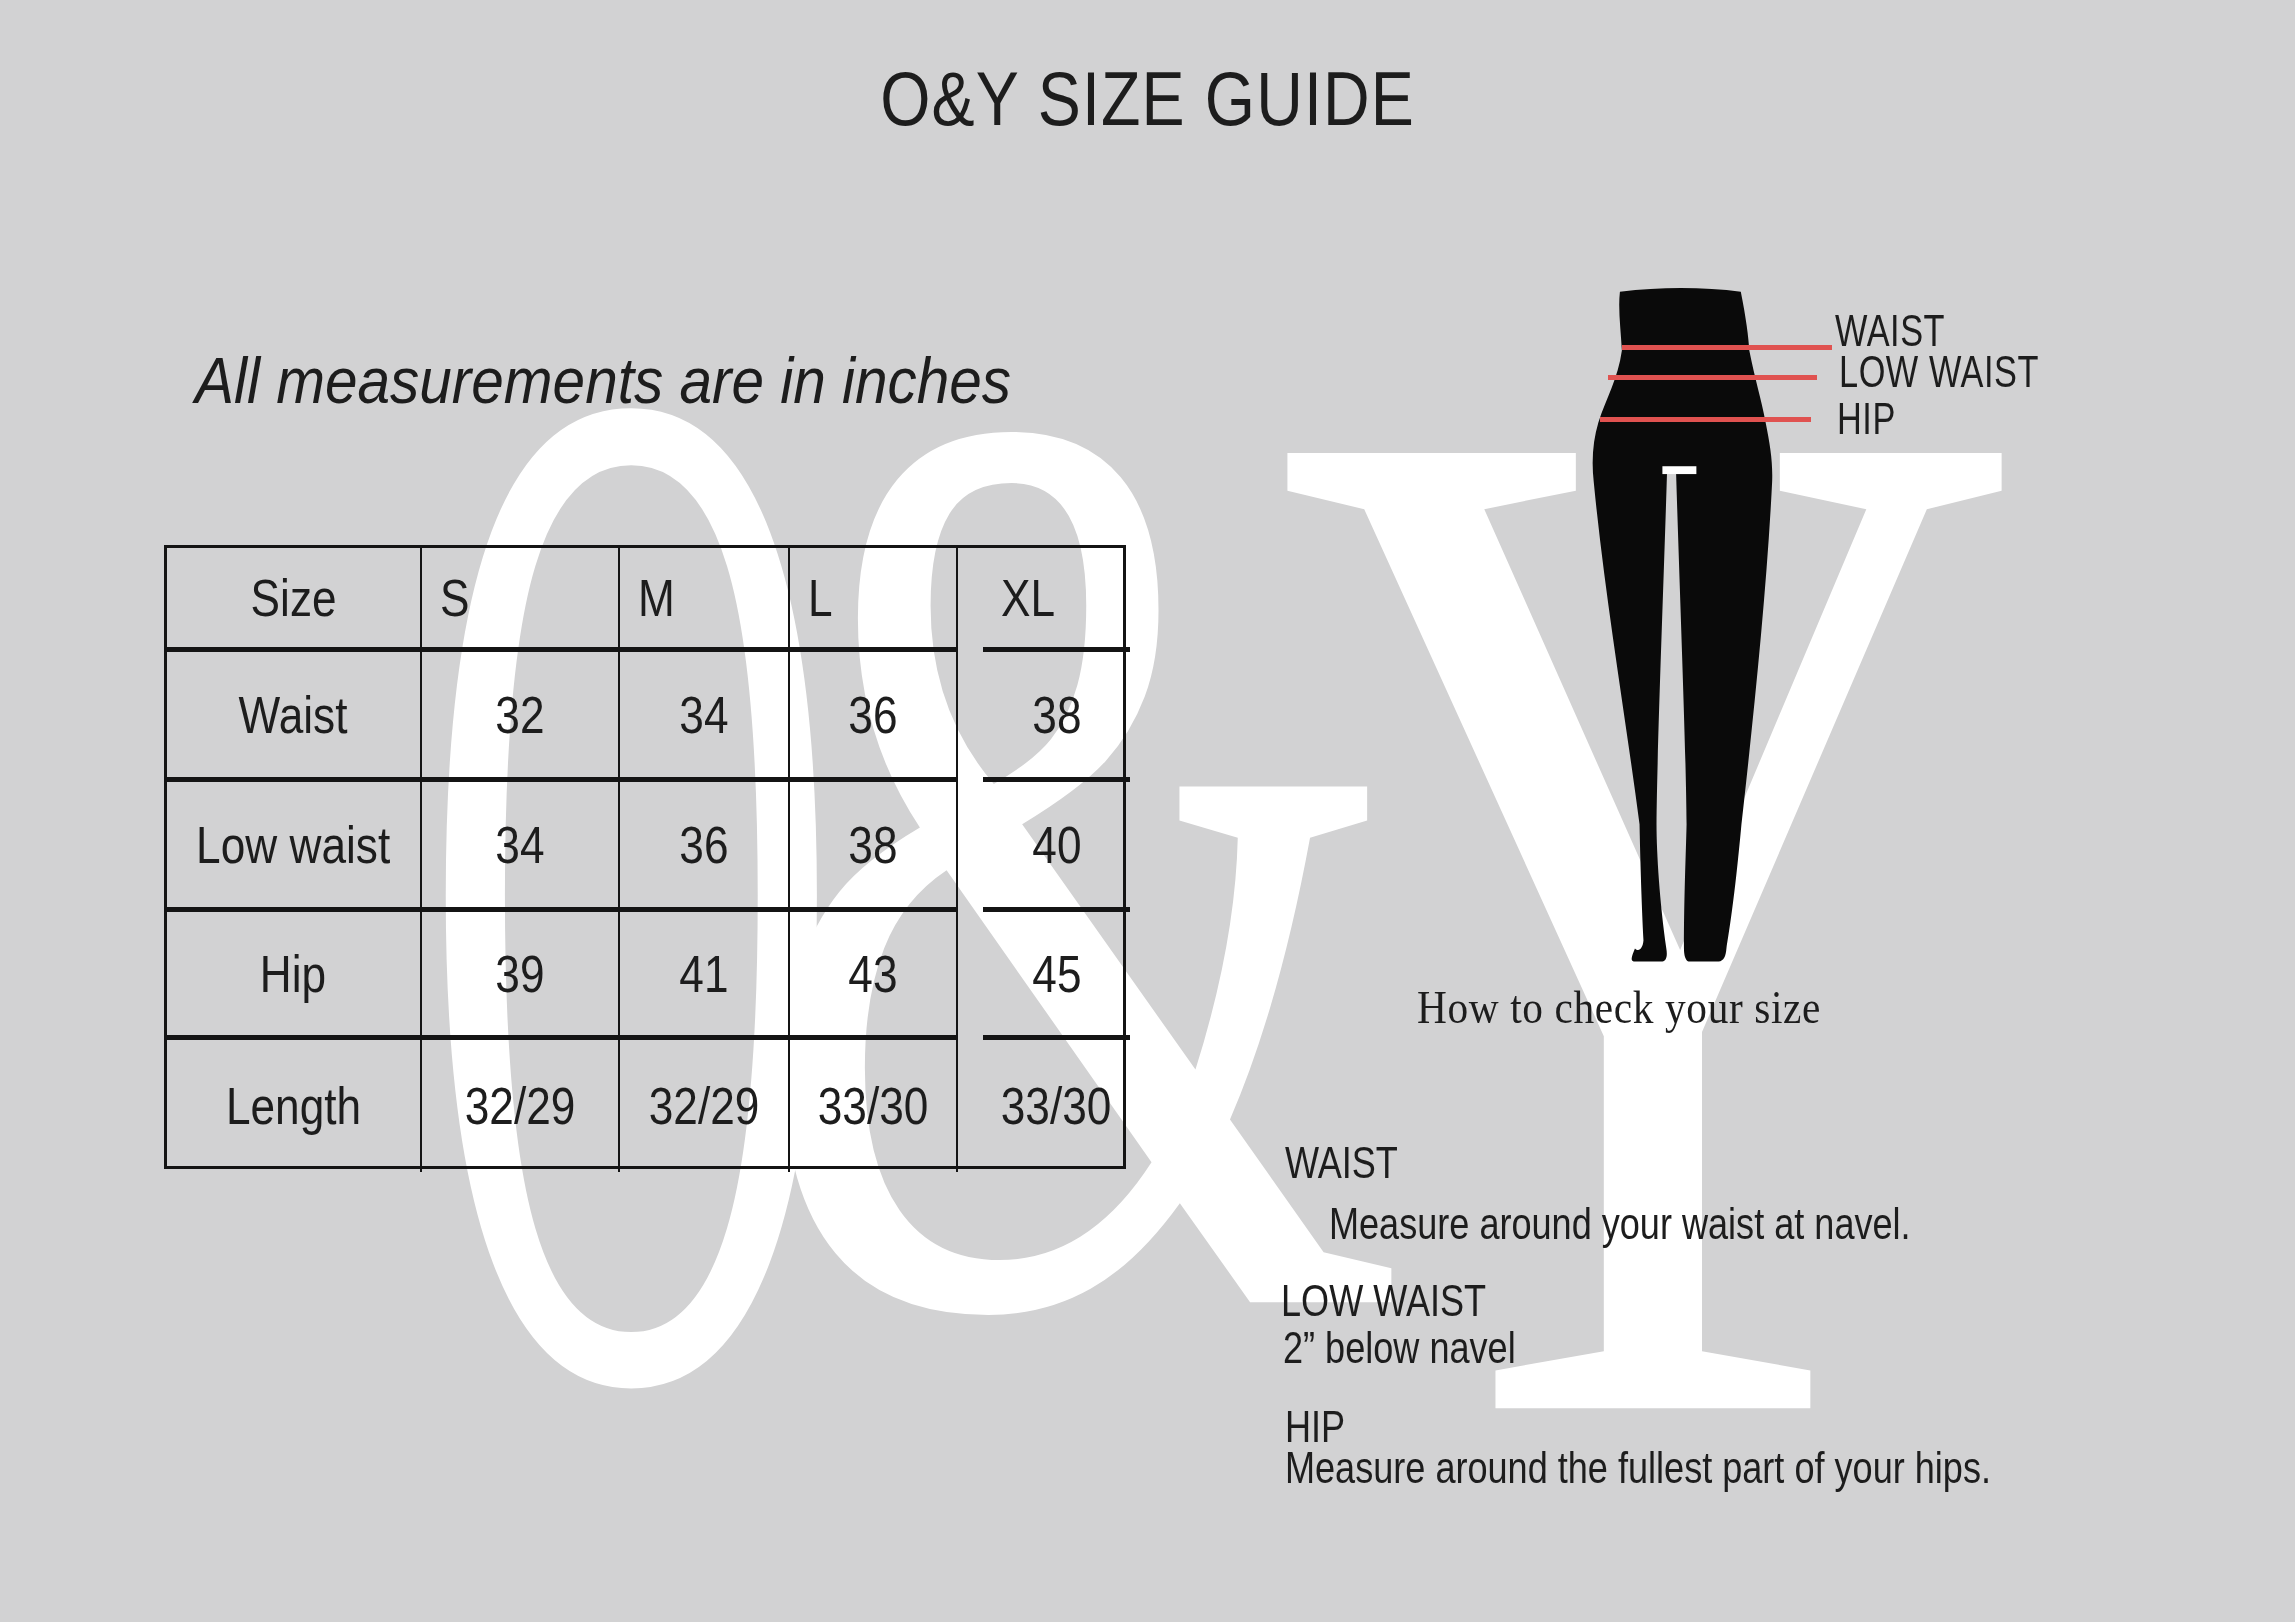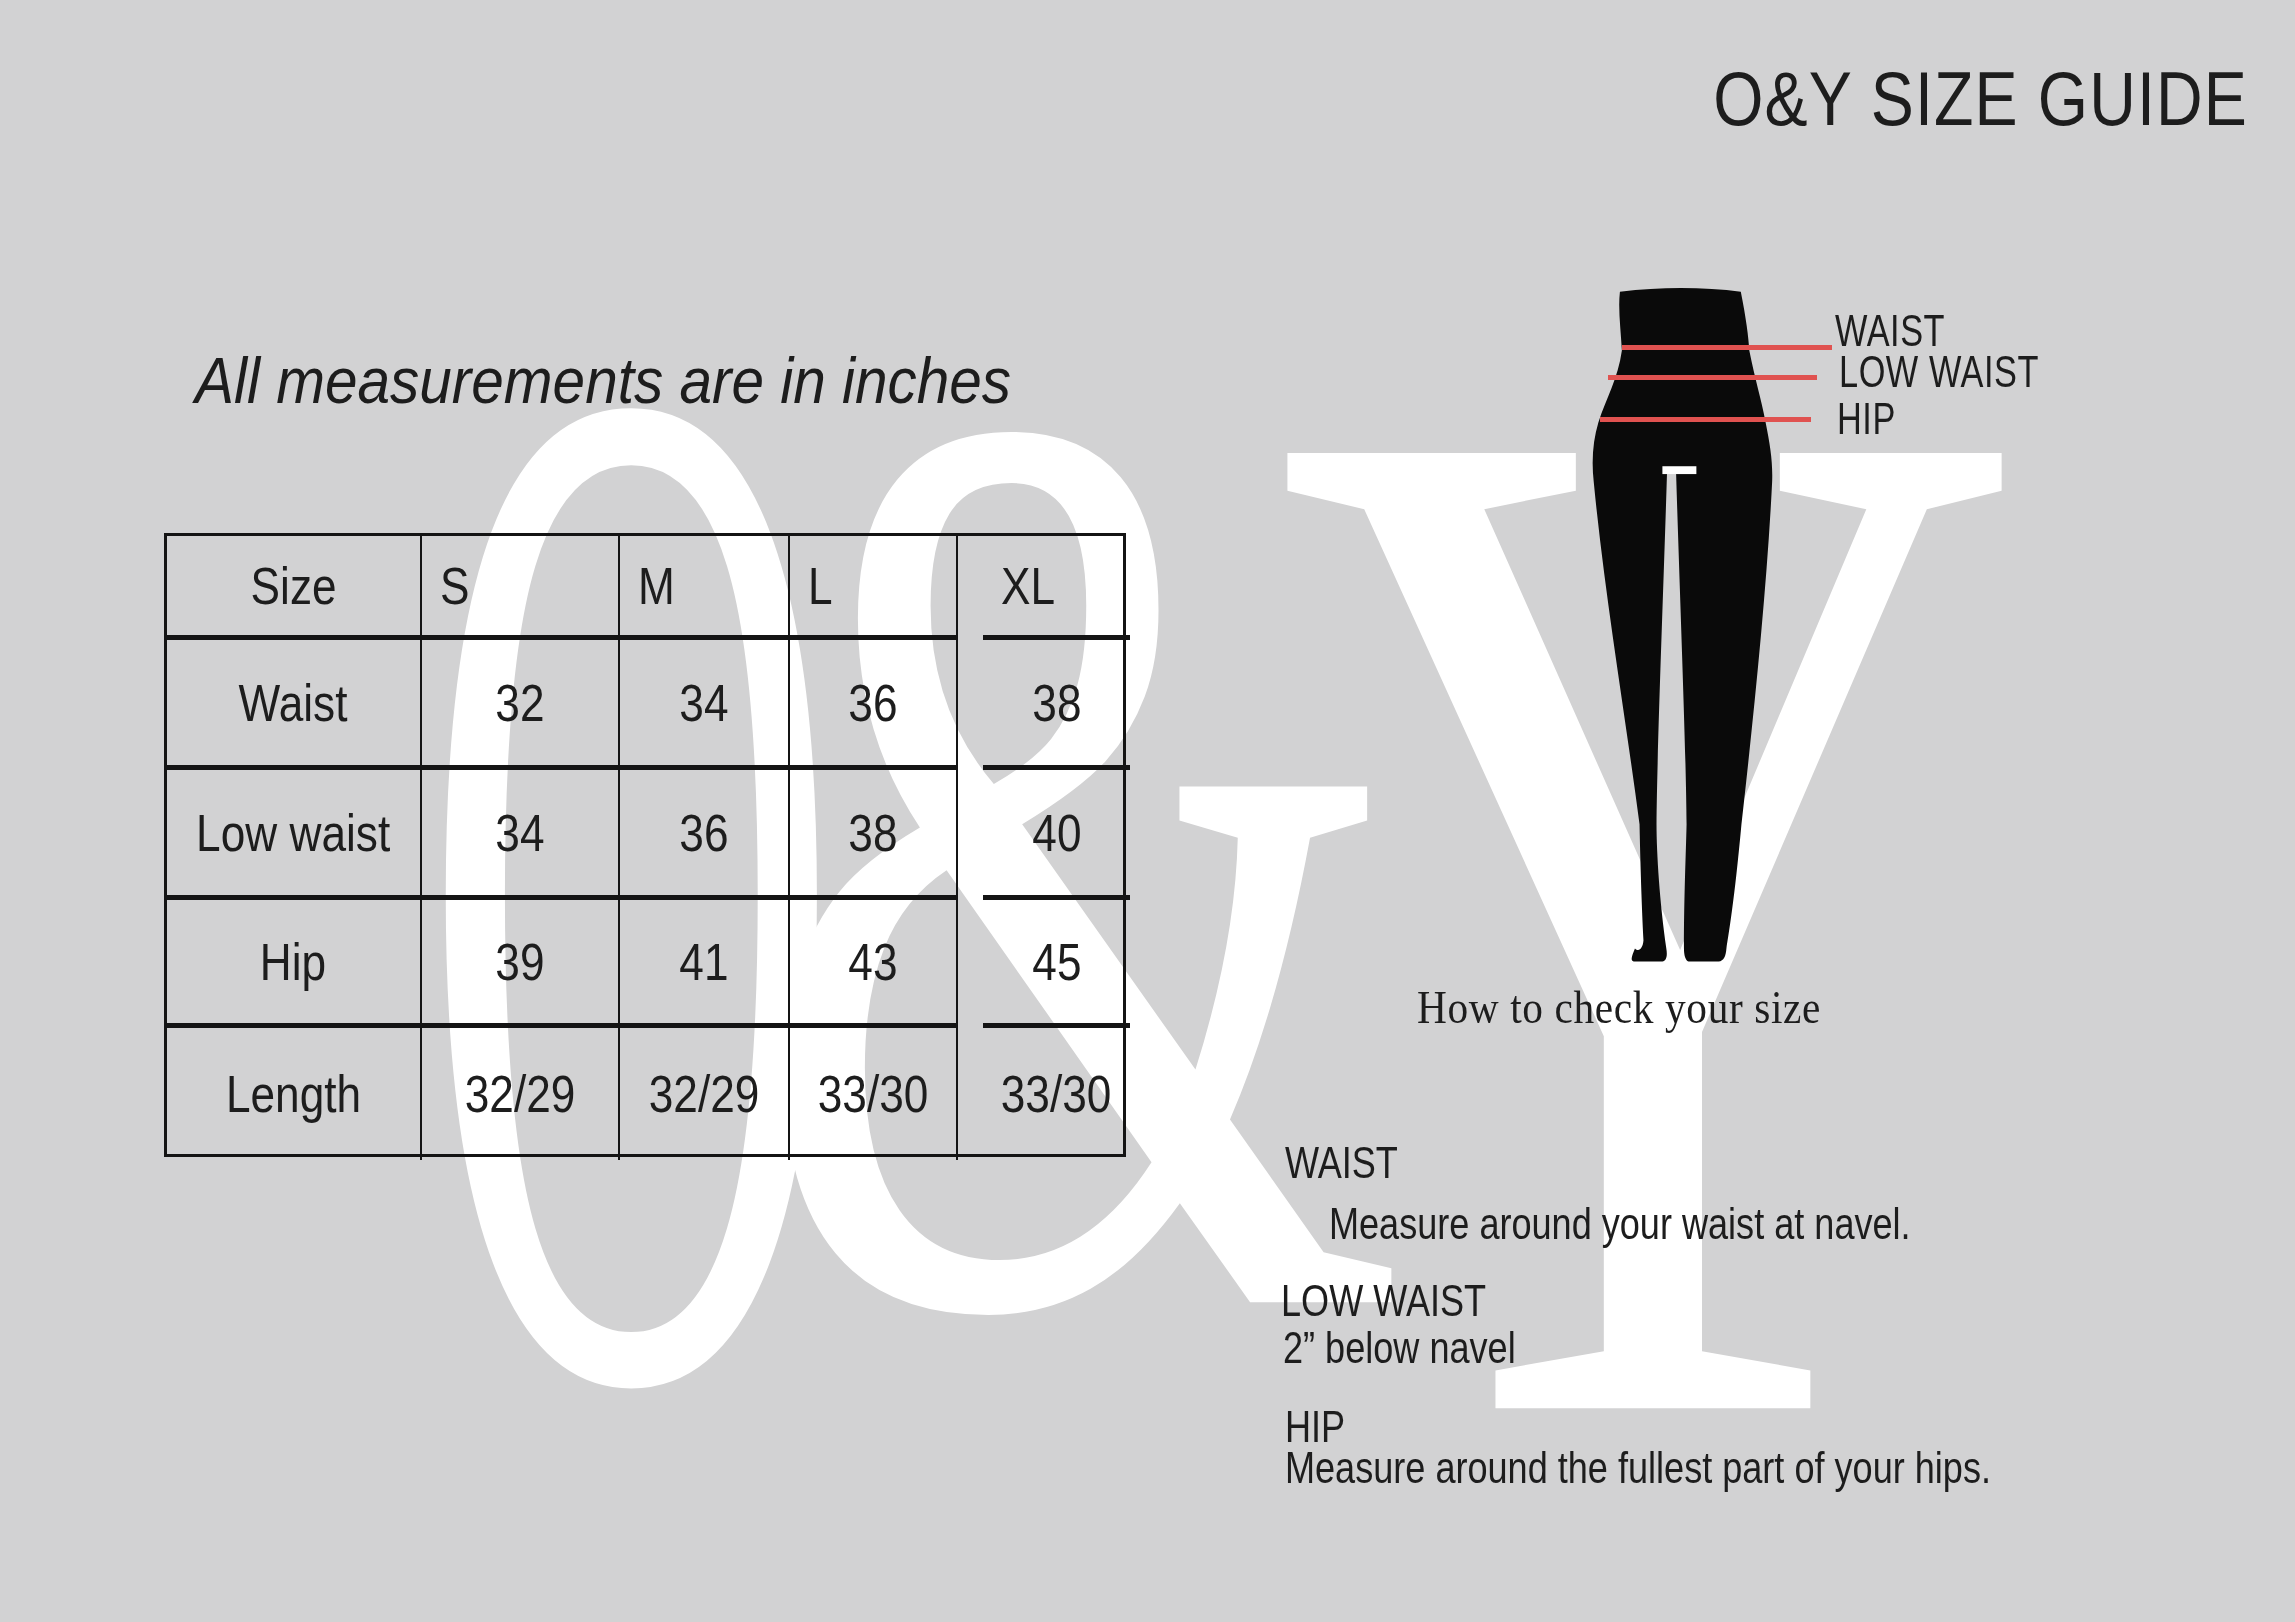--- a/index.html
+++ b/index.html
@@ -12,27 +12,27 @@
     background:var(--background);
     font-family:"Liberation Sans", sans-serif; color:var(--ink);
   }
   
   .wm{position:absolute;left:0;top:0;z-index:1;}
   .wm text{fill:var(--watermark); font-family:"Liberation Serif", serif;}
   
   .abs{position:absolute; line-height:1; white-space:nowrap;}
   .cond{display:inline-block; white-space:nowrap;}
   
-  .title{left:0; right:0; top:61px; text-align:right; font-size:76px; letter-spacing:1.3px; z-index:5;}
+  .title{left:0; right:0; top:61px; text-align:center; font-size:76px; letter-spacing:1.3px; z-index:5;}
   .title .cond{transform:scaleX(0.85); transform-origin:center top;}
   .note{left:195px; top:348px; font-size:65px; z-index:5;font-style:italic;}
   .note .cond{transform:scaleX(0.90); transform-origin:left top;}
   
   .size-table{
-    position:absolute; left:164px; top:533px; width:962px; height:624px; z-index:3;
+    position:absolute; left:164px; top:545px; width:962px; height:624px; z-index:3;
     display:grid; box-sizing:border-box;
     grid-template-columns:255px 198px 170px 168px 172px;
     grid-template-rows:104px 130px 130px 128px 132px;
     border:3.3px solid var(--table_border);
     font-size:52px;
   }
   .tcell{
     box-sizing:border-box; display:flex; align-items:center; justify-content:center;
     border-right:2.6px solid var(--table_border);
     border-bottom:5.2px solid var(--table_border);

